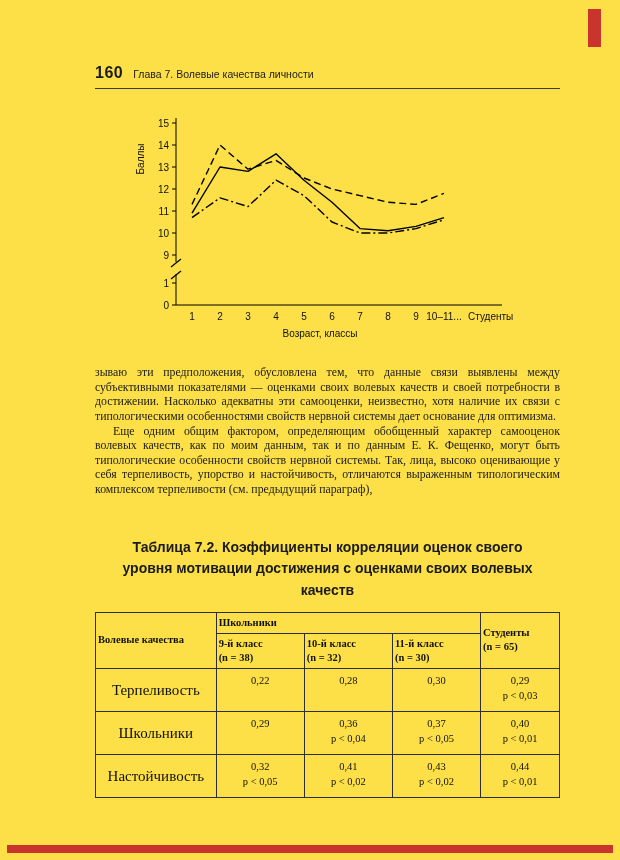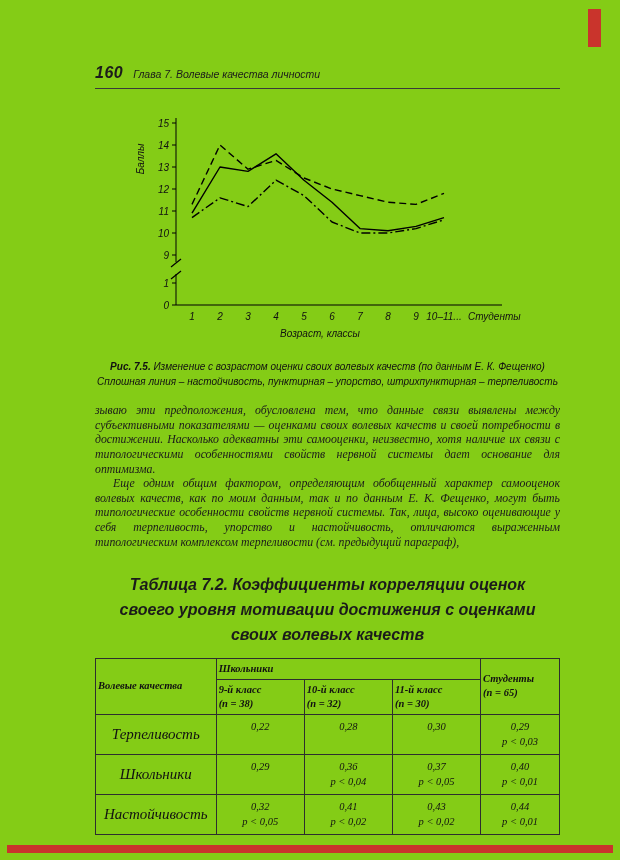--- a/index.html
+++ b/index.html
@@ -1,21 +1,20 @@
 <!DOCTYPE html>
 <html><head>
 <meta charset="utf-8">
 <style>
   * { margin:0; padding:0; box-sizing:border-box; }
   html,body { background:#ededed; }
   .page {
     position:relative; width:620px; height:860px; margin:0 auto;
-    background:#84cc16; color:#1b1b1b; overflow:hidden;
+    background:#fde047; color:#1b1b1b; overflow:hidden;
     font-family:"Liberation Serif", serif;
-    font-style:italic;
   }
   .red-corner { position:absolute; top:9px; right:19px; width:13px; height:38px; }
   .red-bottom { position:absolute; left:7px; right:7px; bottom:7px; height:8px; }
 
   .content { padding:64px 60px 0 95px; }
 
   .header {
     display:flex; align-items:baseline; gap:10px;
     font-family:"Liberation Sans", sans-serif;
     border-bottom:1px solid #3a3a3a; padding-bottom:6px;
@@ -33,32 +32,32 @@
   }
 
   .body-block { margin-top:14px; }
   .body-text {
     font-size:11.8px; line-height:1.24; text-align:justify;
   }
   .body-text.indent { text-indent:18px; }
 
   .tbl-caption {
     font-family:"Liberation Sans", sans-serif;
-    font-size:16px; font-weight:bold; text-align:center;
-    margin:24px auto 10px; max-width:430px; line-height:1.55;
+    font-size:14px; font-weight:bold; text-align:center;
+    margin:40px auto 10px; max-width:430px; line-height:1.55;
   }
 
   table.corr {
     width:100%; border-collapse:collapse; table-layout:fixed;
     font-size:10.5px; color:#111;
   }
   table.corr th, table.corr td { border:1px solid #2e2e2e; }
   table.corr th { font-weight:bold; text-align:left; padding:3px 2px; line-height:1.35; }
   td.qlabel { text-align:center; vertical-align:middle; font-size:15px; padding:2px; }
-  td.cell { vertical-align:top; text-align:center; padding:4px 2px 2px; height:40px; }
+  td.cell { vertical-align:top; text-align:center; padding:4px 2px 8px; height:40px; }
   td.cell .val, td.cell .pv { line-height:15px; }
 </style>
 </head>
 <body>
 
 <div class="page">
   <div class="red-corner" style="background: rgb(201, 52, 44);"></div>
 
   <div class="content">
 
@@ -102,24 +101,20 @@
           <text x="258" y="209" text-anchor="middle" font-size="10">8</text>
           <text x="286" y="209" text-anchor="middle" font-size="10">9</text>
           <text x="314" y="209" text-anchor="middle" font-size="10">10–11...</text>
           <text x="338" y="209" text-anchor="start" font-size="10">Студенты</text>
           <text x="190" y="226" text-anchor="middle" font-size="10">Возраст, классы</text>
           <text x="14" y="48" text-anchor="middle" font-size="10" transform="rotate(-90 14 48)">Баллы</text>
           <polyline points="62,102.19999999999999 90,56 118,60.399999999999984 146,42.80000000000001 174,69.19999999999999 202,91.19999999999999 230,117.60000000000002 258,119.80000000000001 286,115.39999999999998 314,106.60000000000002" fill="none" stroke="#000" stroke-width="1.4" stroke-linejoin="round"></polyline>
           <polyline points="62,93.39999999999998 90,34 118,58.19999999999999 146,49.399999999999984 174,67 202,78 230,84.60000000000002 258,91.19999999999999 286,93.39999999999998 314,82.39999999999998" fill="none" stroke="#000" stroke-width="1.4" stroke-linejoin="round" stroke-dasharray="7 4"></polyline>
           <polyline points="62,106.60000000000002 90,86.80000000000001 118,95.60000000000002 146,69.19999999999999 174,84.60000000000002 202,111 230,122 258,122 286,117.60000000000002 314,108.80000000000001" fill="none" stroke="#000" stroke-width="1.4" stroke-linejoin="round" stroke-dasharray="9 3 2 3"></polyline>
         </svg>
-      <div class="fig-caption">
-        <div><b>Рис. 7.5.</b> <span>Изменение с возрастом оценки своих волевых качеств (по данным Е. К. Фещенко)</span></div>
-        <div>Сплошная линия – настойчивость, пунктирная – упорство, штрихпунктирная – терпеливость</div>
-      </div>
     </div>
 
     <div class="body-block">
       <p class="body-text">зываю эти предположения, обусловлена тем, что данные связи выявлены между субъективными показателями — оценками своих волевых качеств и своей потребности в достижении. Насколько адекватны эти самооценки, неизвестно, хотя наличие их связи с типологическими особенностями свойств нервной системы дает основание для оптимизма.</p>
       <p class="body-text indent">Еще одним общим фактором, определяющим обобщенный характер самооценок волевых качеств, как по моим данным, так и по данным Е. К. Фещенко, могут быть типологические особенности свойств нервной системы. Так, лица, высоко оценивающие у себя терпеливость, упорство и настойчивость, отличаются выраженным типологическим комплексом терпеливости (см. предыдущий параграф),</p>
     </div>
 
     <div class="tbl-caption">
       <span>Таблица 7.2.</span>
       <span>Коэффициенты корреляции оценок своего уровня мотивации достижения с оценками своих волевых качеств</span>

